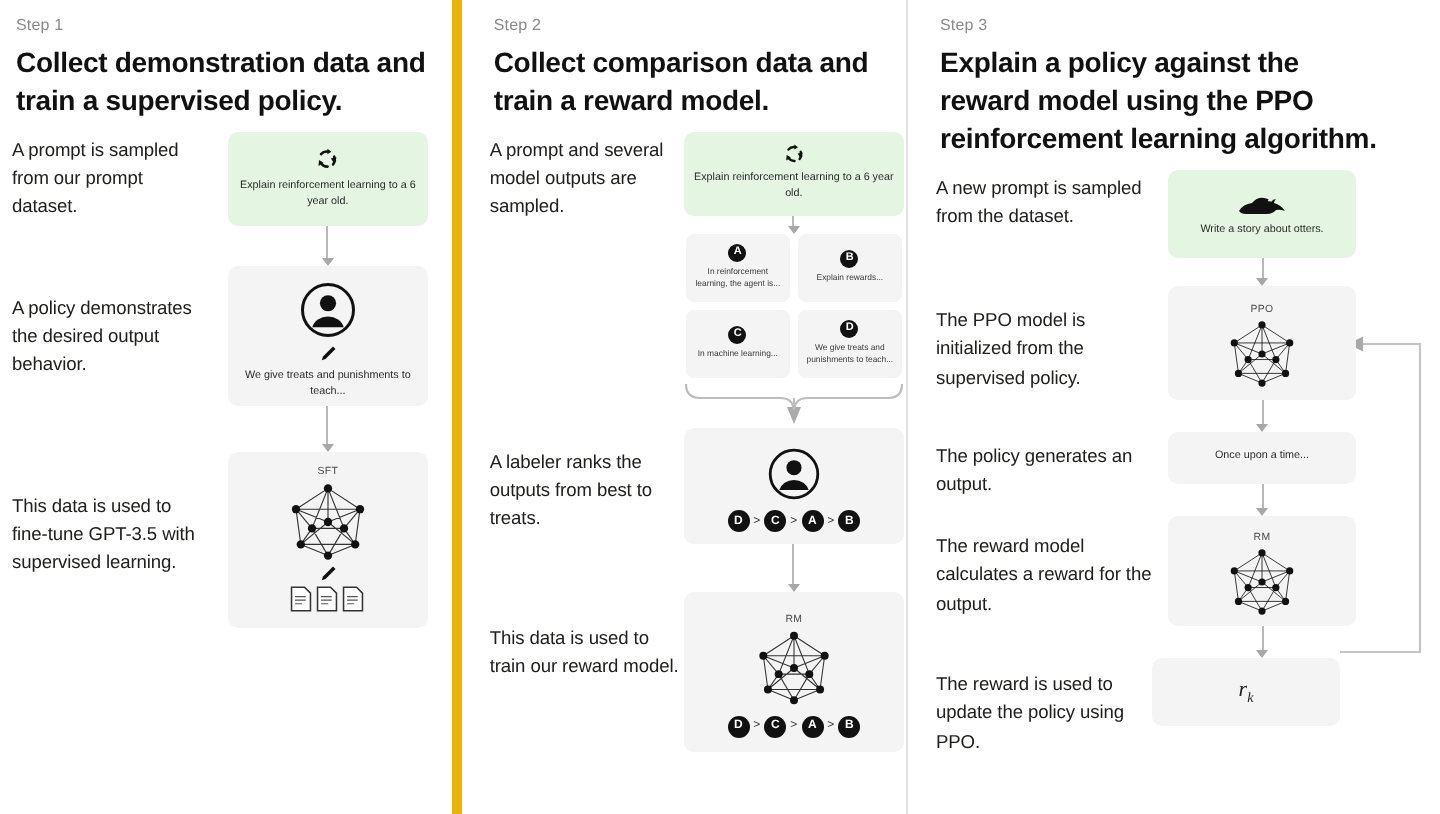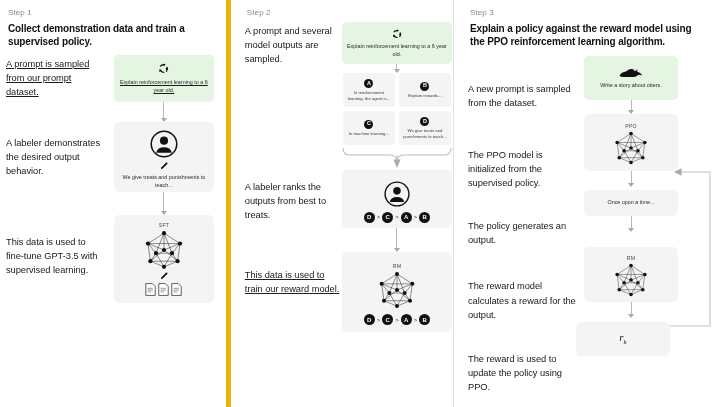--- a/index.html
+++ b/index.html
@@ -11,25 +11,25 @@
     overflow:hidden;
     position:relative;
   }
   .page{position:relative;width:720px;height:407px;display:flex;}
   .col{position:relative;height:407px;box-sizing:border-box;}
   .col1{width:232px;padding:8px 0 0 6px;}
   .col2{width:233px;padding:8px 0 0 14px;border-left:5px solid #eab308;}
   .col3{width:272px;padding:8px 0 0 14px;border-left:1px solid #e2e2e2;}
 
   .step-label{font-size:8px;color:#8a8a8a;letter-spacing:.1px;margin:0 0 5px 2px;}
-  .step-title{font-size:10px;font-weight:bold;line-height:1.34;letter-spacing:-.15px;color:#111;margin:0 0 6px 2px;max-width:210px;}
+  .step-title{font-size:14px;font-weight:bold;line-height:1.34;letter-spacing:-.15px;color:#111;margin:0 0 6px 2px;max-width:210px;}
   .col3 .step-title{max-width:228px;}
   .row{position:relative;display:flex;align-items:flex-start;}
   .caption{font-size:9.3px;line-height:1.52;color:#20201f;width:96px;flex:0 0 96px;padding-top:2px;letter-spacing:-.05px;}
-  .col3 .caption{width:108px;flex:0 0 108px;margin-top:24px;}
+  .col3 .caption{width:108px;flex:0 0 108px;}
   .visual{flex:1;display:flex;flex-direction:column;align-items:center;}
 
   .card{
     background:#f4f4f4;border-radius:5px;
     display:flex;flex-direction:column;align-items:center;justify-content:center;
     box-sizing:border-box;
   }
   .card.green{background:#e4f5e2;}
   .card-text{font-size:5.4px;line-height:1.45;text-align:center;color:#2b2b2b;padding:0 4px;}
 
@@ -66,21 +66,21 @@
 </style>
 </head>
 <body>
 
 <div class="page">
 
   <div class="col col1">
     <div class="step-label">Step 1</div>
     <div class="step-title">Collect demonstration data and train a supervised policy.</div>
 
-    <div class="row" style="text-decoration:underline;">
+    <div class="row" style="">
       <div class="caption">A prompt is sampled from our prompt dataset.</div>
       <div class="visual">
         <div class="card green" style="width:100px;height:47px;">
           <span>
             <svg width="13" height="13" viewBox="0 0 24 24" class="nn">
               <g fill="none" stroke="#111" stroke-width="2.4" stroke-linecap="round">
                 <path d="M6.5 7.5 A7 7 0 0 1 13 5.2"></path>
                 <path d="M18.6 9.8 A7 7 0 0 1 17.6 17"></path>
                 <path d="M12.5 19 A7 7 0 0 1 6.2 15.3"></path>
               </g>
@@ -92,21 +92,21 @@
           <div class="card-text" style="margin-top:4px;">Explain reinforcement learning to a 6 year old.</div>
         </div>
         <div class="arrow">
           <div class="shaft" style="height:17px;"></div>
             <div class="head"></div>
         </div>
       </div>
     </div>
 
     <div class="row">
-      <div class="caption" style="padding-top:14px;">A labeler demonstrates the desired output behavior.</div>
+      <div class="caption" style="padding-top:14px;">A policy demonstrates the desired output behavior.</div>
       <div class="visual">
         <div class="card" style="width:100px;height:70px;padding-top:6px;">
           <span>
             <svg width="30" height="30" viewBox="0 0 40 40" class="nn">
               <circle cx="20" cy="20" r="17" fill="none" stroke="#111" stroke-width="2"></circle>
               <circle cx="20" cy="15.5" r="5.4" fill="#111"></circle>
               <path d="M9.5 31.5 a10.8 9.4 0 0 1 21 0 z" fill="#111"></path>
             </svg>
           </span>
           <span style="margin-top:2px;">
@@ -174,20 +174,21 @@
                 </svg>
             </span>
           </div>
         </div>
       </div>
     </div>
   </div>
 
   <div class="col col2">
     <div class="step-label">Step 2</div>
+    <div class="step-title">Collect comparison data and train a reward model.</div>
 
     <div class="row" style="margin-top:5px;">
       <div class="caption">A prompt and several model outputs are sampled.</div>
       <div class="visual">
         <div class="card green" style="width:110px;height:42px;">
           <span>
             <svg width="12" height="12" viewBox="0 0 24 24" class="nn">
               <g fill="none" stroke="#111" stroke-width="2.4" stroke-linecap="round">
                 <path d="M6.5 7.5 A7 7 0 0 1 13 5.2"></path>
                 <path d="M18.6 9.8 A7 7 0 0 1 17.6 17"></path>
@@ -257,21 +258,21 @@
           </div>
         </div>
         <div class="arrow">
           <div class="shaft" style="height:21px;"></div>
             <div class="head"></div>
         </div>
       </div>
     </div>
 
     <div class="row">
-      <div class="caption" style="padding-top:16px;text-decoration:underline;">This data is used to train our reward model.</div>
+      <div class="caption" style="padding-top:16px;">This data is used to train our reward model.</div>
       <div class="visual">
         <div class="card" style="width:110px;height:80px;padding-top:4px;">
           <div class="net-label">RM</div>
           <span>
             <svg width="46" height="40" viewBox="0 0 60 52" class="nn">
               <g stroke="#111" stroke-width=".7" fill="none" opacity=".85">
                 <path d="M30 5 L10 18 M30 5 L50 18 M30 5 L20 30 M30 5 L40 30 M30 5 L30 26
                          M10 18 L20 30 M10 18 L30 26 M10 18 L13 40 M50 18 L40 30 M50 18 L30 26 M50 18 L47 40
                          M20 30 L13 40 M20 30 L30 47 M40 30 L47 40 M40 30 L30 47 M30 26 L13 40 M30 26 L47 40
                          M13 40 L30 47 M47 40 L30 47 M20 30 L40 30 M13 40 L47 40 M10 18 L50 18"></path>

